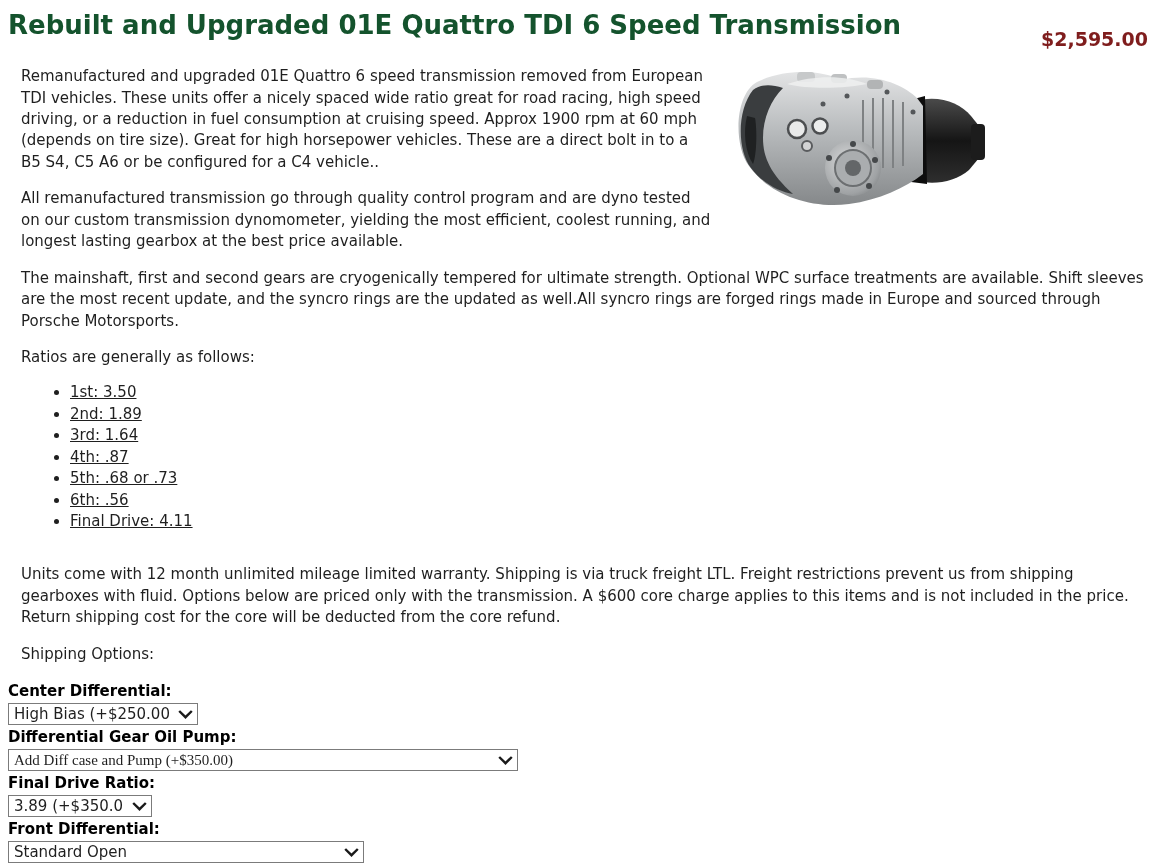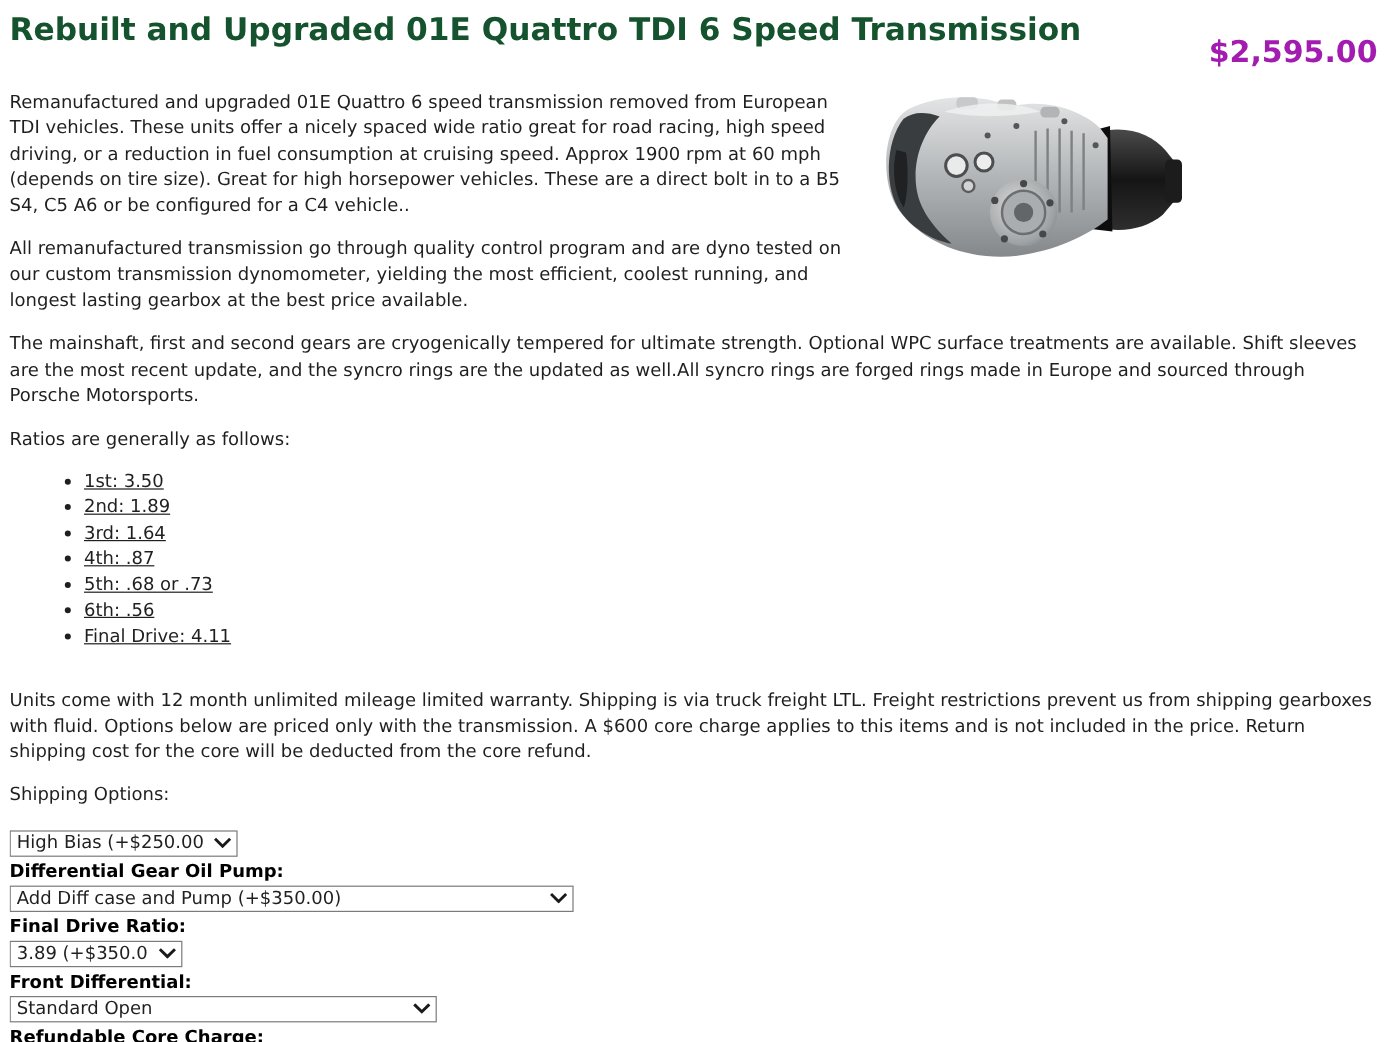--- a/index.html
+++ b/index.html
@@ -19,28 +19,28 @@
   }
   h1.page-title {
     font-size: 26px;
     line-height: 1.2;
     margin: 2px 0 6px 0;
     color: #14532d;
     white-space: nowrap;
     font-weight: bold;
   }
   .price {
-    font-size: 25px;
+    font-size: 19px;
     font-weight: bold;
-    color: #a21caf;
+    color: #7f1d1d;
     white-space: nowrap;
     margin: 18px 2px 0 0;
   }
   .content { margin-top: 7px; }
-  .content p { margin: 13px 0 15px 0; }
+  .content p { margin: 13px 0 15px 13px; }
   .content p.tight { margin-bottom: 12px; }
   .product-image-wrap {
     float: right;
     width: 258px;
     height: 146px;
     margin: 0 165px 14px 15px;
     background: #ffffff;
   }
   ul.ratio-list {
     margin: 14px 0 32px 0;
@@ -71,21 +71,21 @@
     white-space: nowrap;
     overflow: hidden;
     color: #1f1f1f;
   }
   .select-box .chev {
     flex-shrink: 0;
     margin-left: 8px;
     display: block;
   }
   .w1 { width: 190px; }
-  .w2 { width: 470px; }
+  .w2 { width: 510px; font-family: Liberation Serif, serif; }
   .w3 { width: 144px; }
   .w4 { width: 356px; }
   .w5 { width: 245px; }
 </style>
 </head>
 <body>
 
 <div class="header-row">
   <h1 class="page-title">Rebuilt and Upgraded 01E Quattro TDI 6 Speed Transmission</h1>
   <div class="price">$2,595.00</div>
@@ -181,20 +181,21 @@
     <li>6th: .56</li>
     <li>Final Drive: 4.11</li>
   </ul>
 
   <p>Units come with 12 month unlimited mileage limited warranty. Shipping is via truck freight LTL. Freight restrictions prevent us from shipping gearboxes with fluid. Options below are priced only with the transmission. A $600 core charge applies to this items and is not included in the price. Return shipping cost for the core will be deducted from the core refund.</p>
 
   <p>Shipping Options:</p>
 
   <div class="options-block">
 
+    <div class="option-label">Center Differential:</div>
     <div class="select-box w1">
       <span class="select-value">High Bias (+$250.00)</span>
       <svg class="chev" width="15" height="9" viewBox="0 0 15 9">
           <polyline points="1.2,1 7.5,7.2 13.8,1" fill="none" stroke="#1a1a1a" stroke-width="2.4"></polyline>
         </svg>
     </div>
 
     <div class="option-label">Differential Gear Oil Pump:</div>
     <div class="select-box w2">
       <span class="select-value">Add Diff case and Pump (+$350.00)</span>

